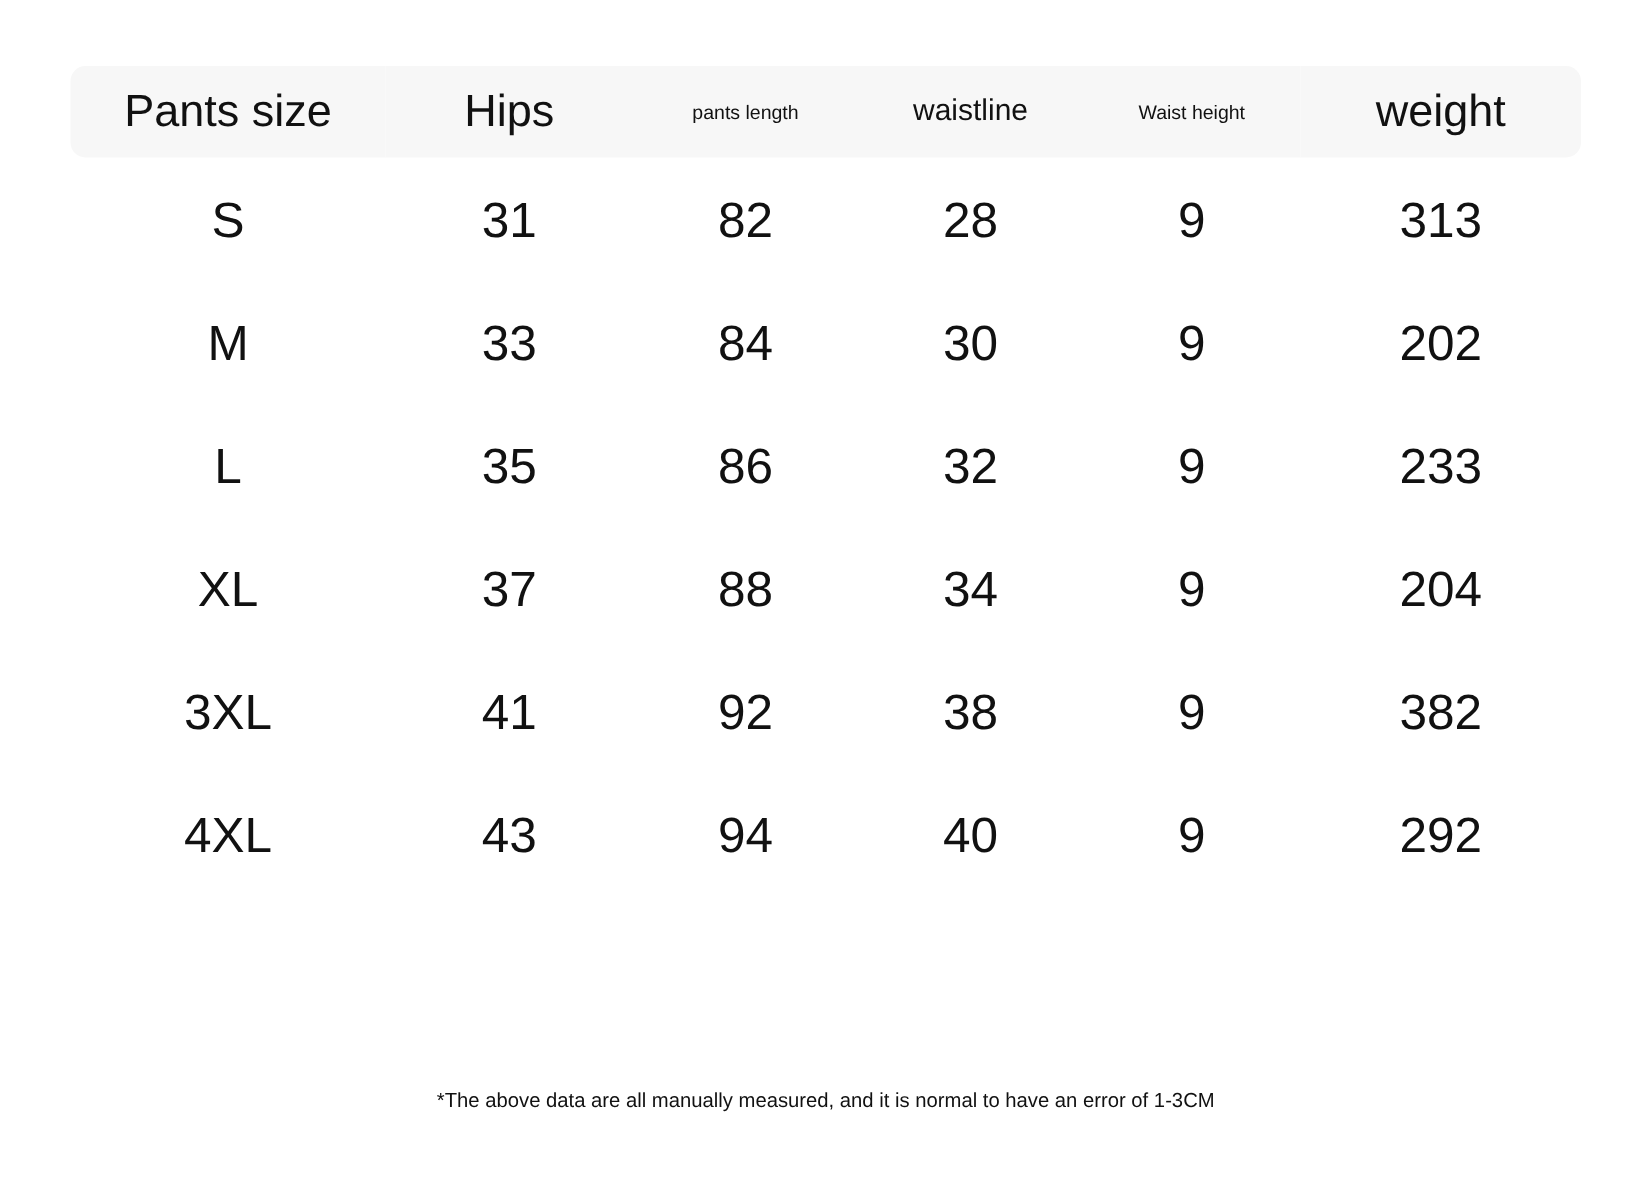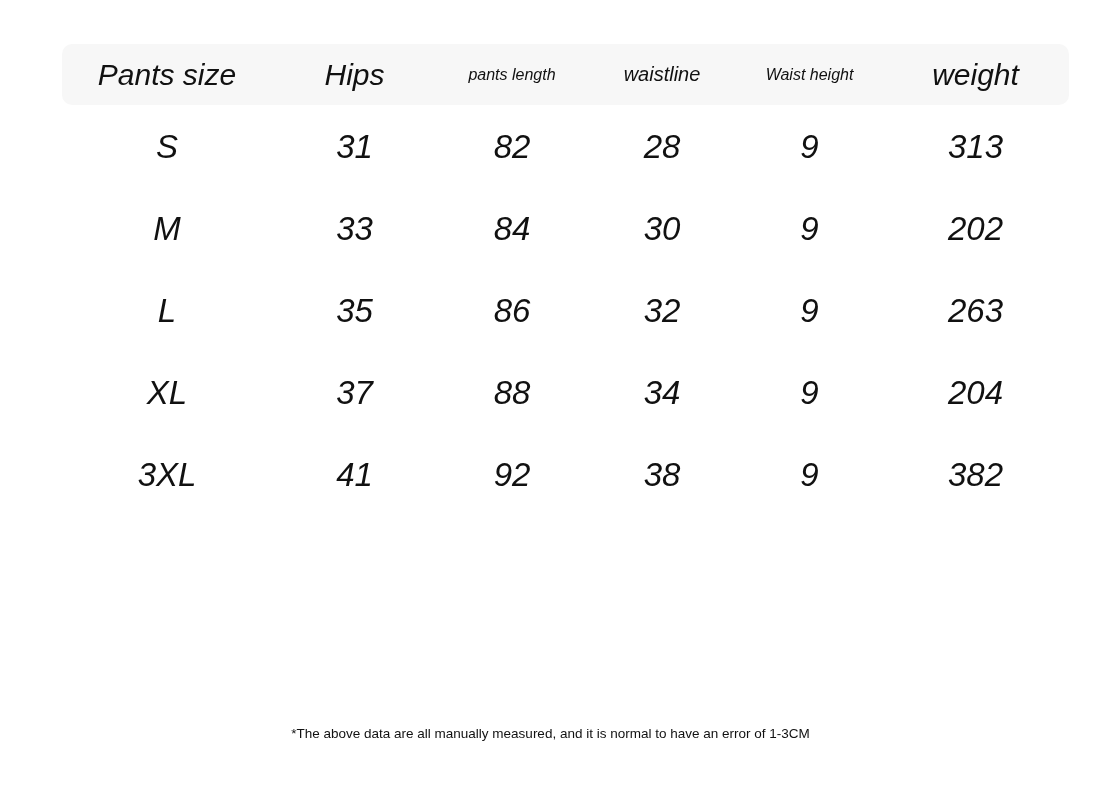--- a/index.html
+++ b/index.html
@@ -17,26 +17,25 @@
 
   .page {
     position: relative;
     width: 1101px;
     height: 800px;
     box-sizing: border-box;
   }
 
   .size-table {
     position: absolute;
-    left: 62px;
+    left: 47px;
     top: 44px;
     width: 1007px;
     border-collapse: collapse;
     table-layout: fixed;
-    font-style: italic;
   }
 
   .size-table col.c0 { width: 210px; }
   .size-table col.c1 { width: 165px; }
   .size-table col.c2 { width: 150px; }
   .size-table col.c3 { width: 150px; }
   .size-table col.c4 { width: 145px; }
   .size-table col.c5 { width: 187px; }
 
   thead tr {
@@ -56,21 +55,21 @@
     border-top-left-radius: 10px;
     border-bottom-left-radius: 10px;
   }
   thead th:last-child {
     border-top-right-radius: 10px;
     border-bottom-right-radius: 10px;
   }
 
   .h-lg { font-size: 30px; }
   .h-md { font-size: 20px; }
-  .h-sm { font-size: 16px; }
+  .h-sm { font-size: 13px; }
 
   tbody tr {
     height: 82px;
   }
 
   tbody td {
     text-align: center;
     vertical-align: middle;
     font-size: 33px;
     color: #111111;
@@ -128,36 +127,44 @@
         <td>30</td>
         <td>9</td>
         <td>202</td>
       </tr>
       <tr>
         <td>L</td>
         <td>35</td>
         <td>86</td>
         <td>32</td>
         <td>9</td>
-        <td>263</td>
+        <td>233</td>
       </tr>
       <tr>
         <td>XL</td>
         <td>37</td>
         <td>88</td>
         <td>34</td>
         <td>9</td>
         <td>204</td>
       </tr>
       <tr>
         <td>3XL</td>
         <td>41</td>
         <td>92</td>
         <td>38</td>
         <td>9</td>
         <td>382</td>
       </tr>
+      <tr>
+        <td>4XL</td>
+        <td>43</td>
+        <td>94</td>
+        <td>40</td>
+        <td>9</td>
+        <td>292</td>
+      </tr>
     </tbody>
   </table>
 
   <div class="note">*The above data are all manually measured, and it is normal to have an error of 1-3CM</div>
 
 </div>
 
 </body></html>

